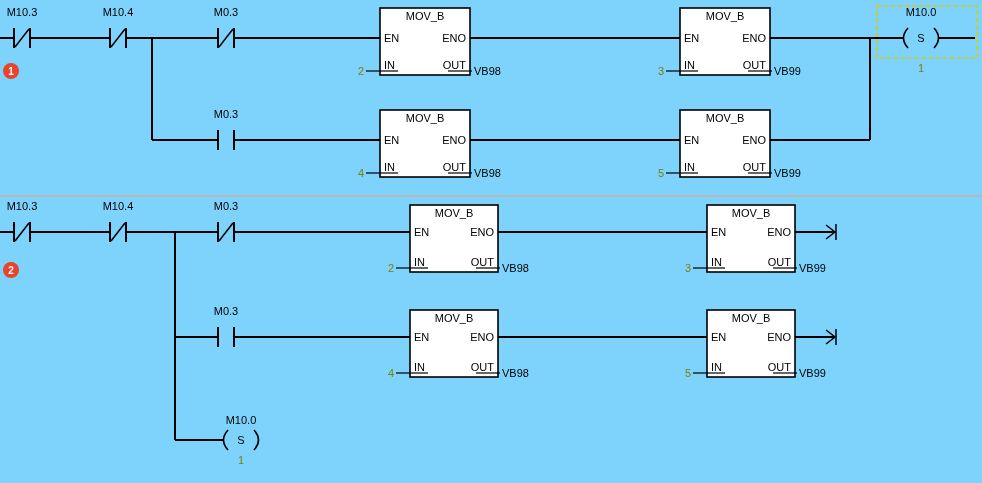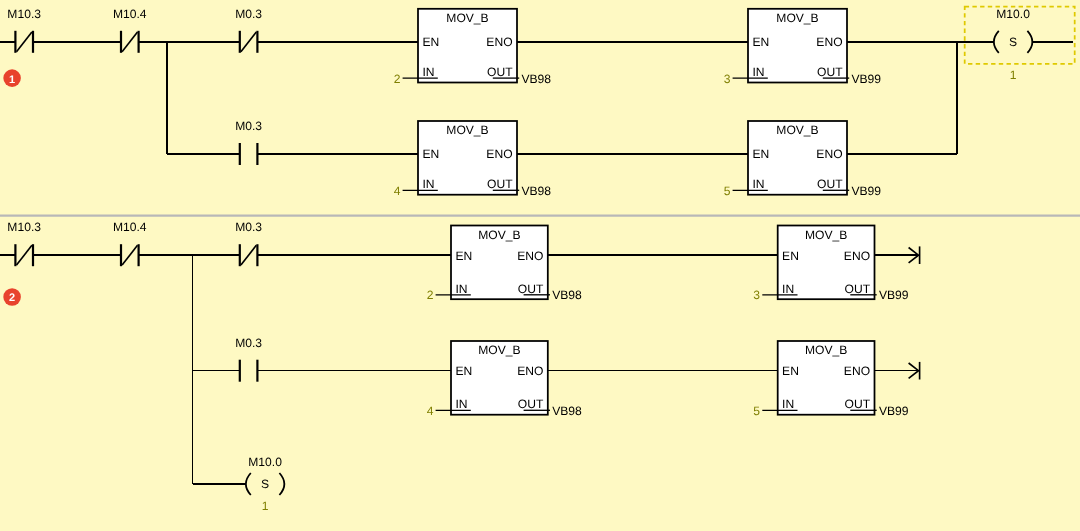--- a/index.html
+++ b/index.html
@@ -1,16 +1,16 @@
 <!DOCTYPE html>
 <html><head>
 <meta charset="utf-8">
 <style>
   html,body{margin:0;padding:0;background:#fff;}
-  .stage{position:relative;width:982px;height:483px;background:#fef9c3;overflow:hidden;}
+  .stage{position:relative;width:982px;height:483px;background:#7dd3fc;overflow:hidden;}
   svg{display:block;}
   text{font-family:"Liberation Sans","DejaVu Sans",sans-serif;font-size:11px;fill:#000;}
   text.num{fill:#7f7f00;}
   text.badge-t{fill:#fff;font-size:10px;font-weight:bold;}
   .wire{stroke:#000;stroke-width:1.3;}
   .bar{stroke:#000;stroke-width:2;}
   .slash{stroke:#000;stroke-width:1.5;}
   .boxline{fill:#fff;stroke:#000;stroke-width:1.6;}
   .pinline{stroke:#000;stroke-width:1.2;}
   .paren{fill:none;stroke:#000;stroke-width:1.6;}

